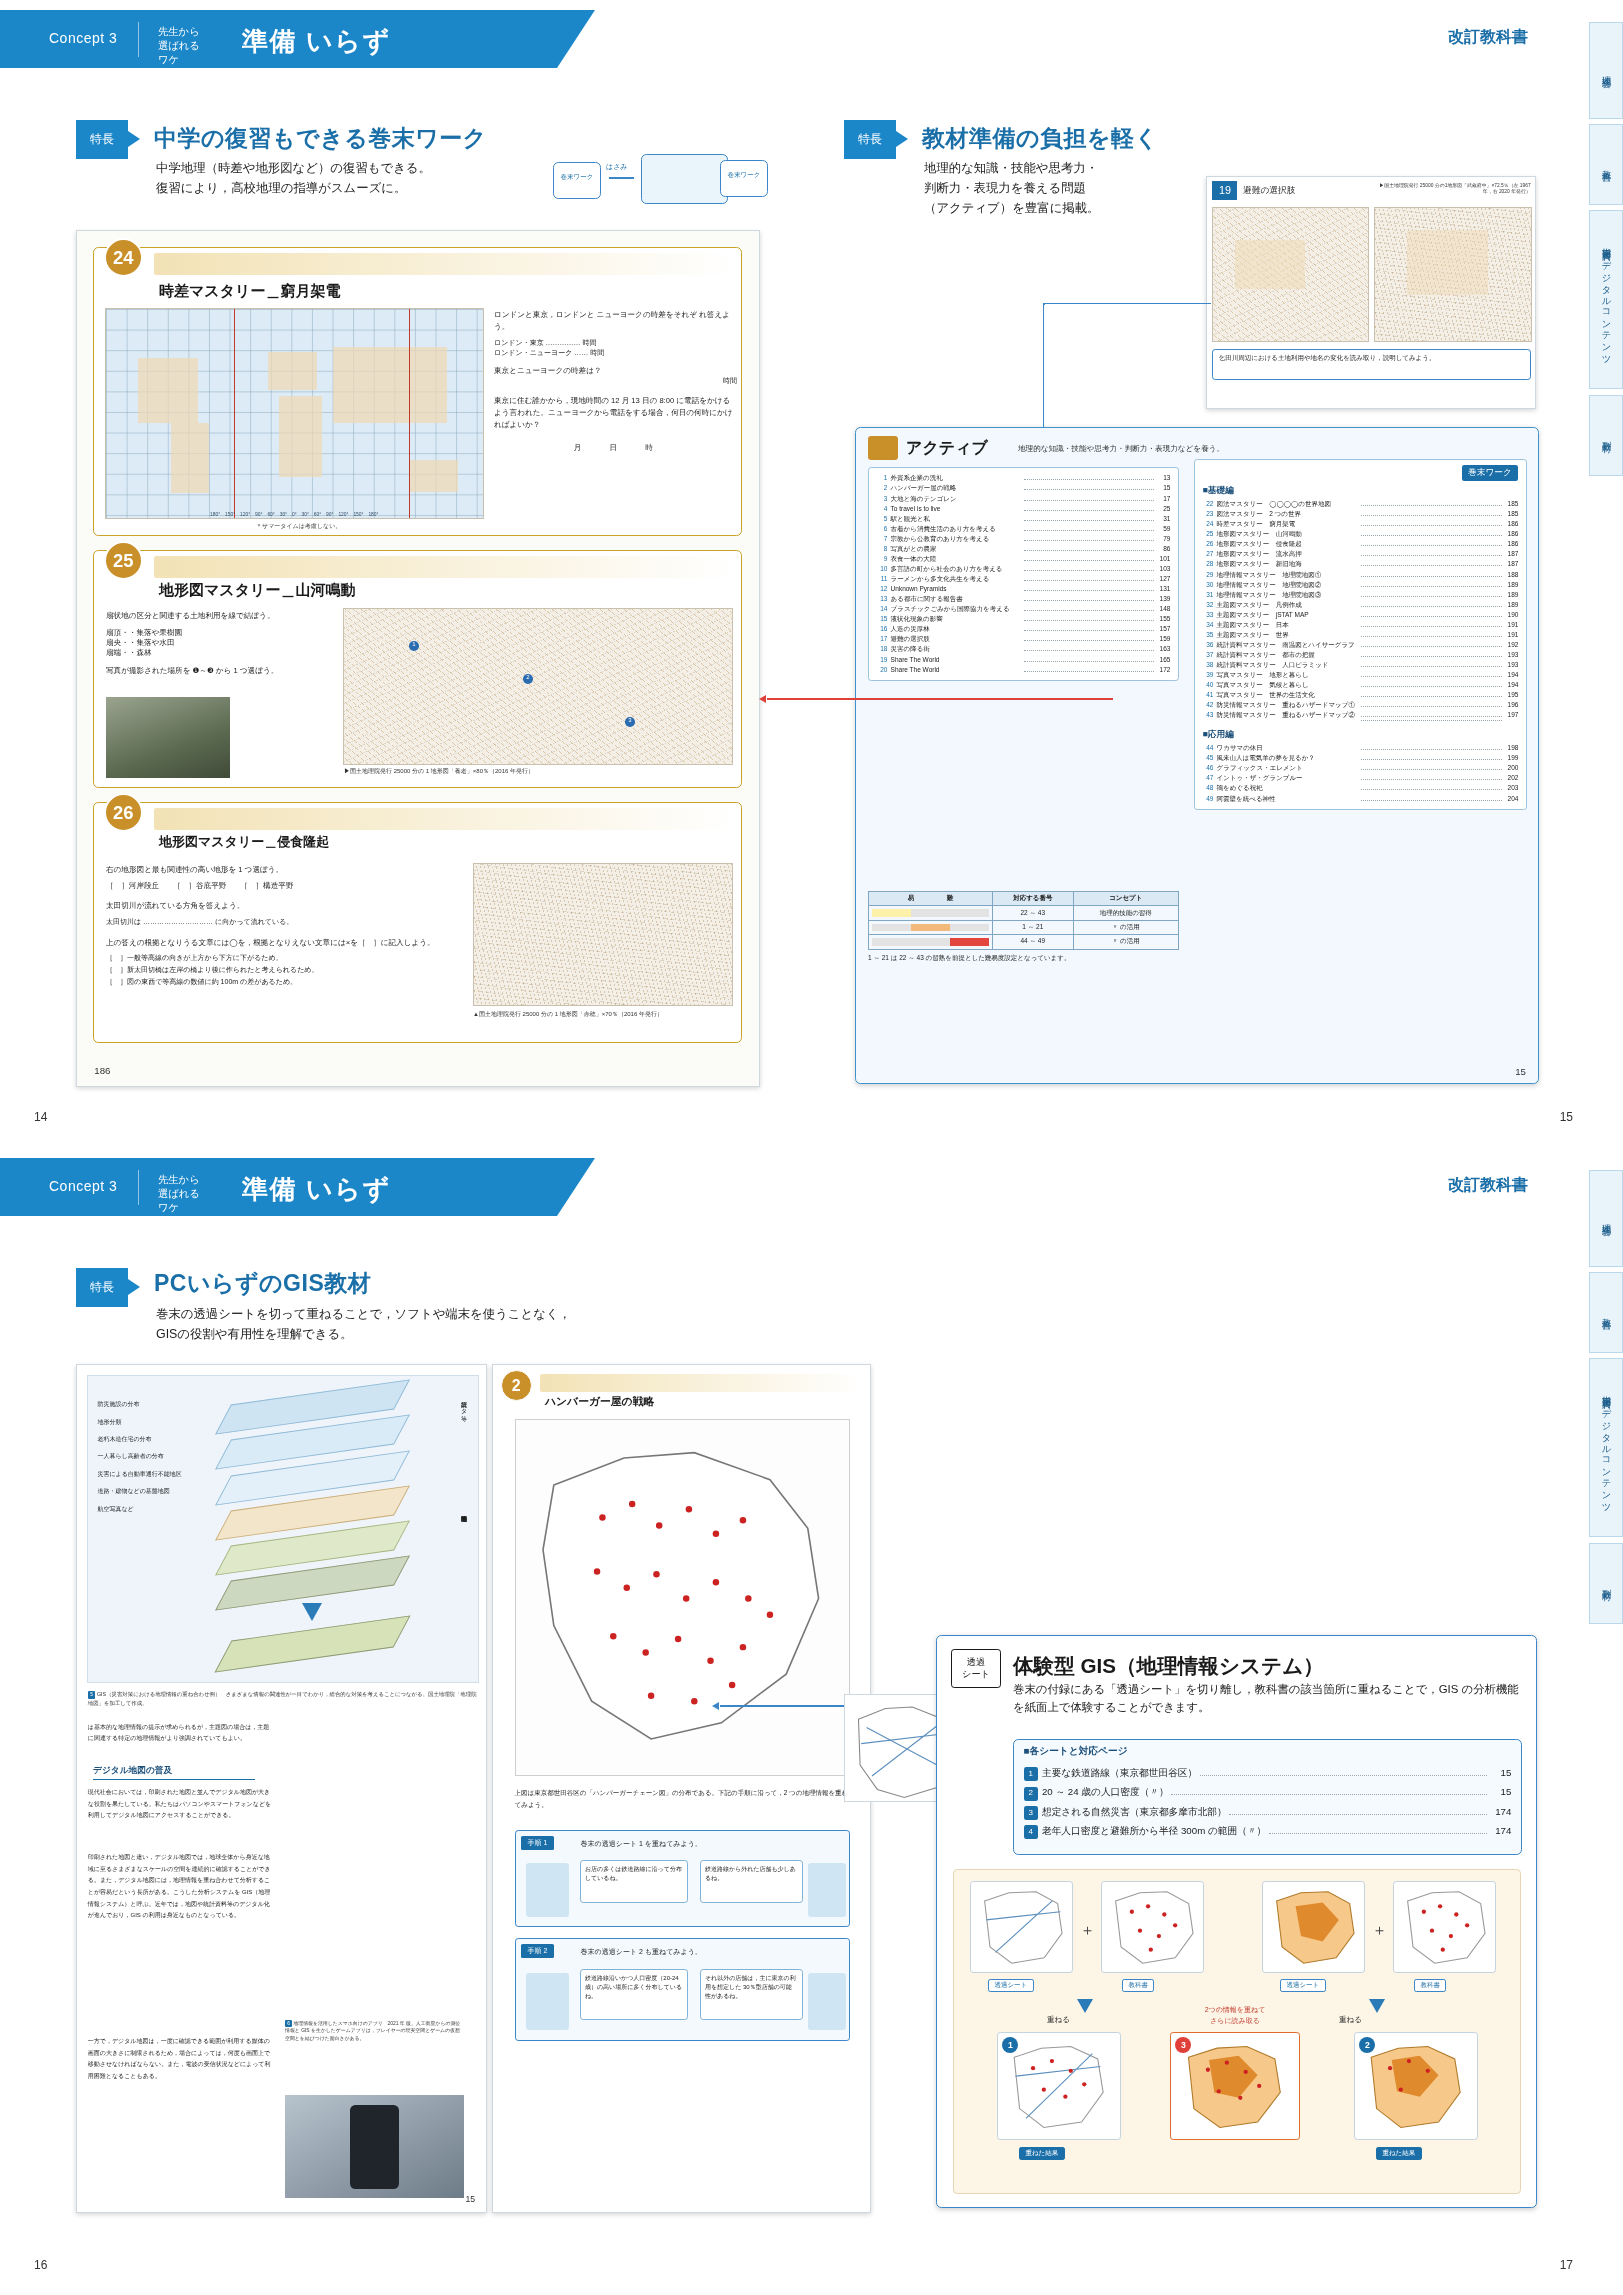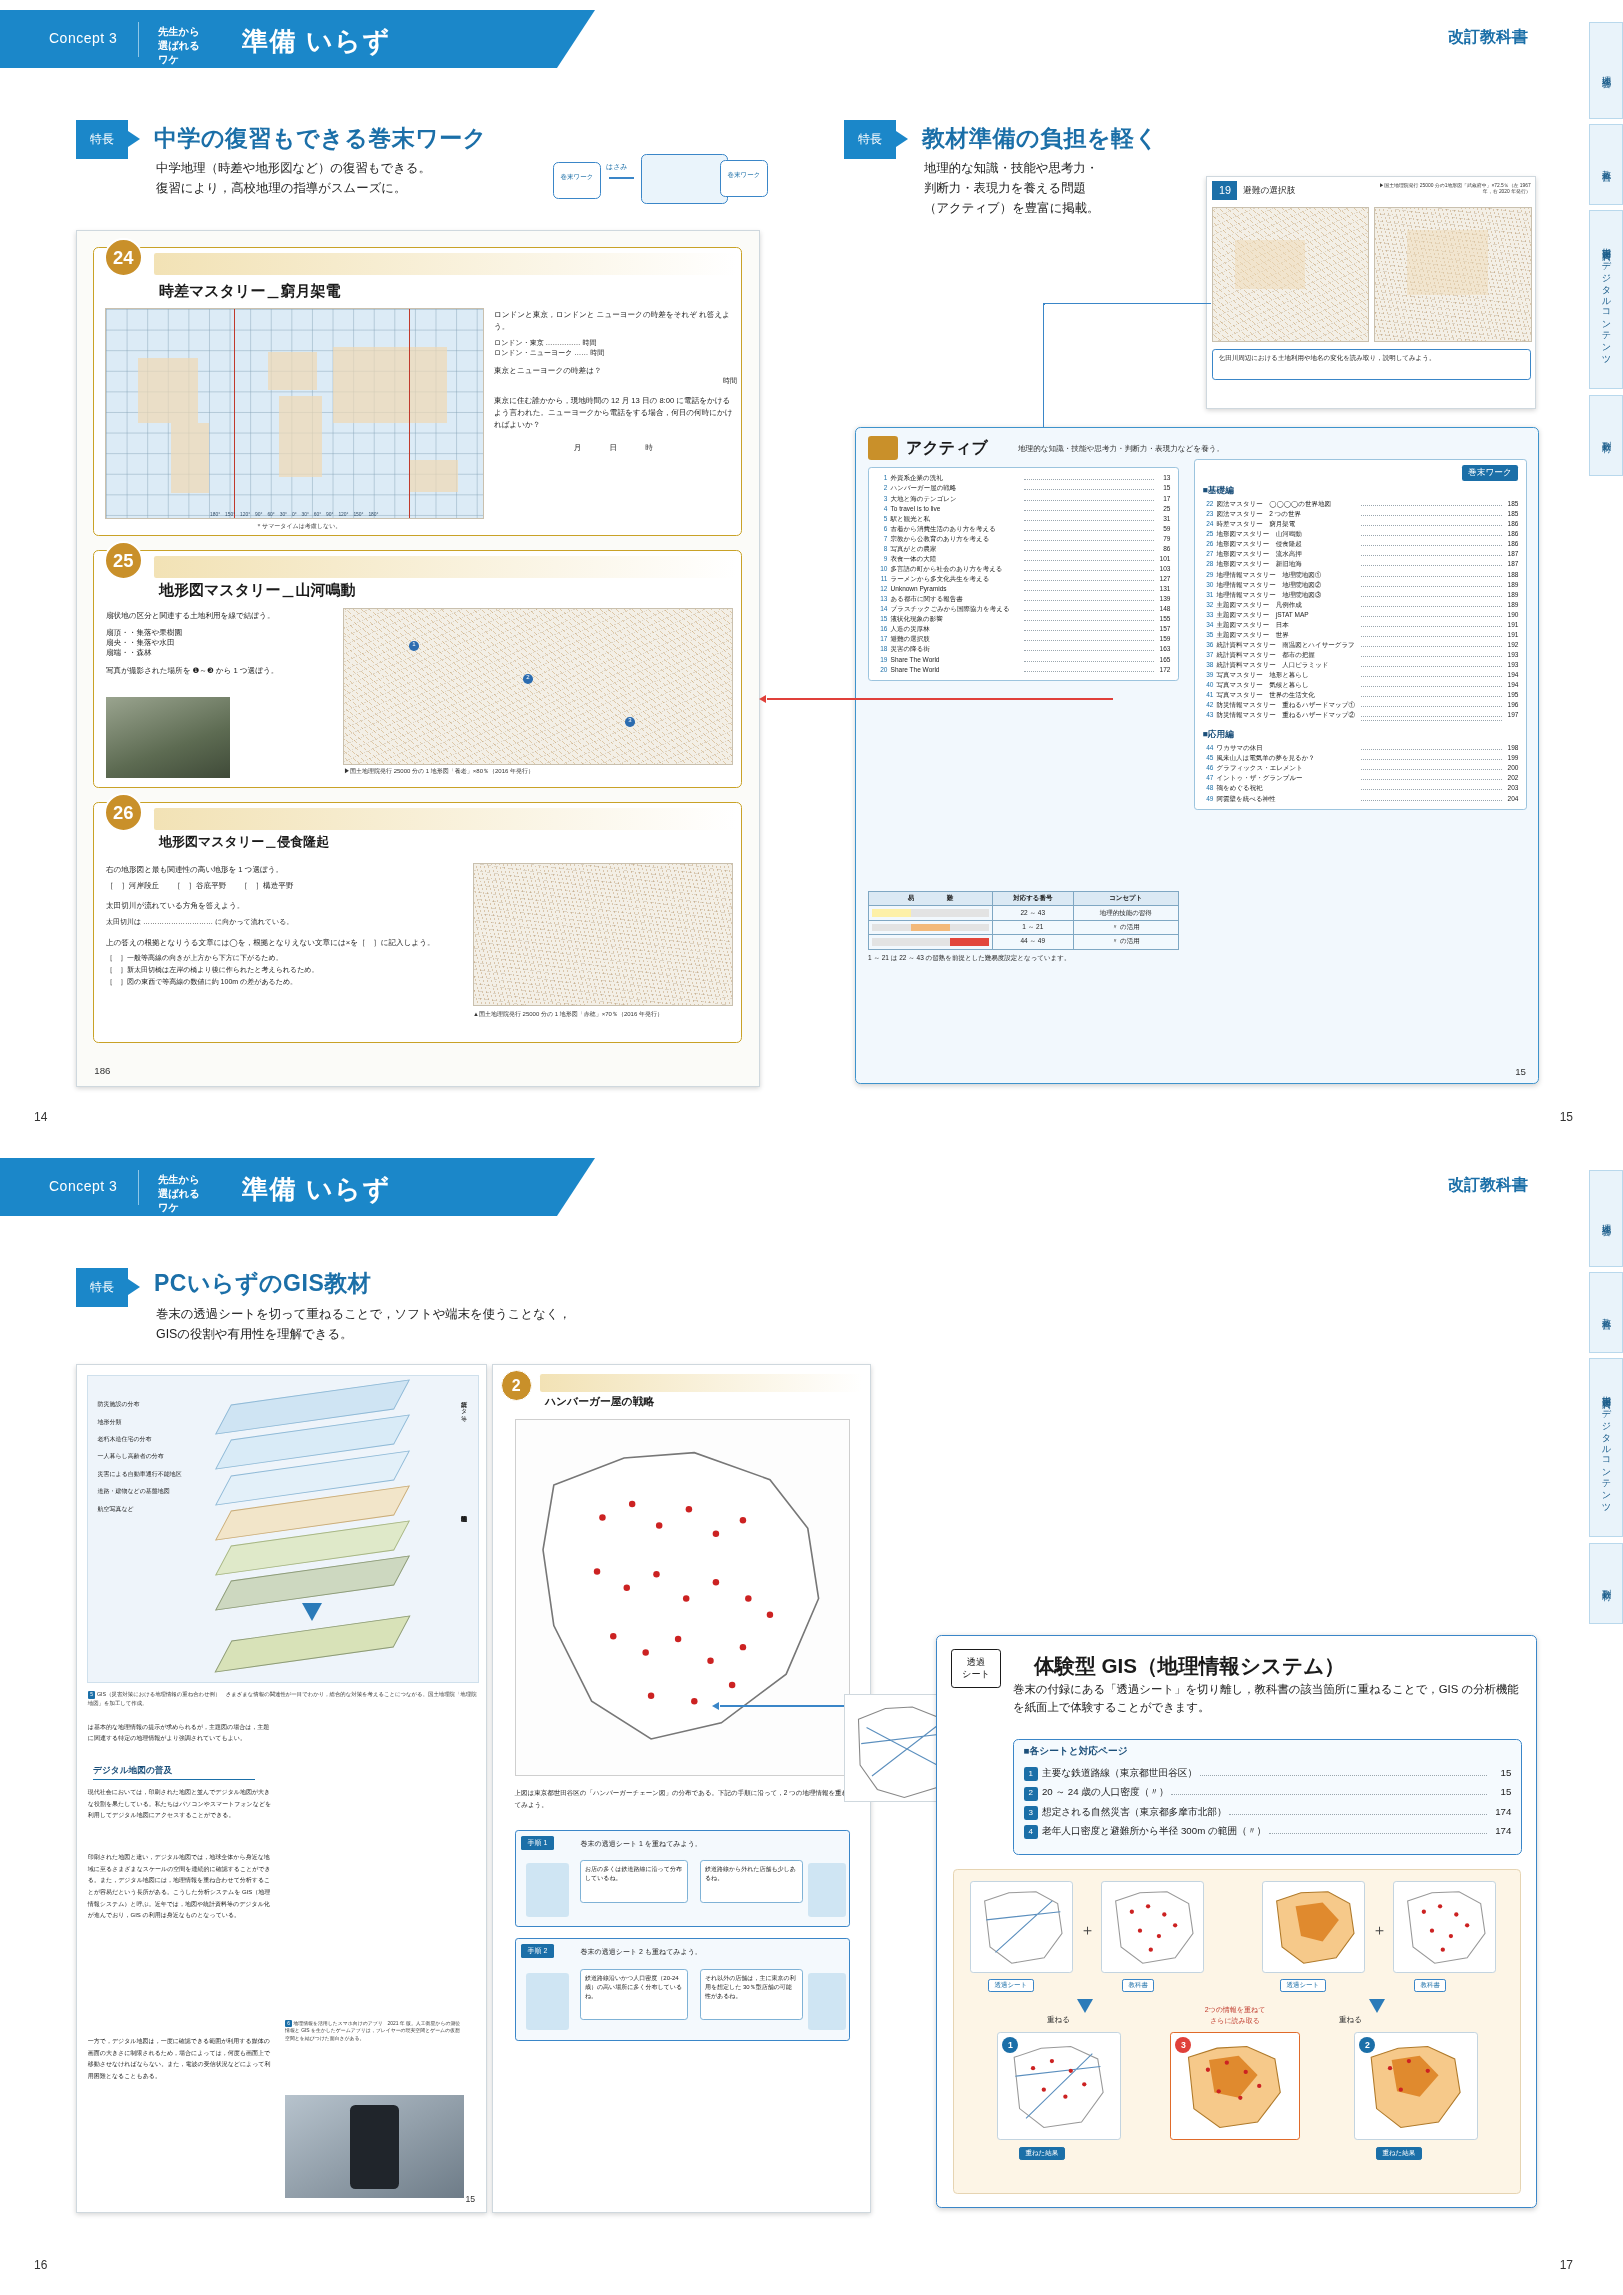--- a/index.html
+++ b/index.html
@@ -16,21 +16,21 @@
   .page1 { top:0; }
   .page2 { top:1148px; }
   .page-sep { position:absolute; left:0; top:1146px; width:1623px; height:2.2px; background:#ffffff; }
 
   
   .hdr { position:absolute; left:0; top:9.7px; width:557px; height:58px; background:#1b87c9; }
   .hdr-notch { position:absolute; left:557px; top:9.7px; width:0; height:0;
       border-top:58px solid #1b87c9; border-right:38px solid transparent; }
   .hdr-concept { position:absolute; left:49px; top:30px; font-size:14px; color:#fff; letter-spacing:0.5px; }
   .hdr-divider { position:absolute; left:138px; top:21.6px; width:1.1px; height:35px; background:#8fc7e8; }
-  .hdr-small { position:absolute; left:158px; top:25px; font-size:10.3px; color:#fff; line-height:1.35;font-weight:bold; }
+  .hdr-small { position:absolute; left:158px; top:25px; font-size:10.3px; color:#fff; line-height:1.35; }
   .hdr-big { position:absolute; left:242px; top:24px; font-size:26px; color:#fff; font-weight:bold; letter-spacing:1.6px; }
   .hdr-right { position:absolute; right:95px; top:27px; font-size:16px; color:#1b6fa8; font-weight:bold; }
 
   
   .sidetabs { position:absolute; right:0; top:21.6px; width:34px; }
   .stab { width:34px; background:#e9f3fa; border:0.5px solid #b9d8ec; color:#1a5c8a;
           writing-mode:vertical-rl; text-orientation:upright;
           font-size:9.2px; letter-spacing:1.1px; padding:9.7px 0; margin-bottom:5.4px;
           display:flex; align-items:center; justify-content:center; }
   .stab.tall { height:97px; }
@@ -797,21 +797,21 @@
       <polygon points="25,45 75,25 125,22 175,42 200,75 205,125 175,170 110,190 60,175 28,130" fill="#fff" stroke="#888" stroke-width="2"></polygon>
       <path d="M30,90 L200,70 M50,150 L180,50 M40,60 L190,140" stroke="#5b8fbe" stroke-width="2" fill="none"></path>
     </svg>
   </div>
 
   <div class="bluepanel shdw" style="left:936px; top:487px; width:601px; height:573px; background:#fff; border-color:#3a86c8;">
     <div style="position:absolute; left:14px; top:13px; width:50px; height:39px; border:1.6px solid #1a1a1a; border-radius:3.2px; display:flex; flex-direction:column; align-items:center; justify-content:center; font-size:9.2px; line-height:1.2;">
       <span>透過</span>
       <span>シート</span>
     </div>
-    <div style="position:absolute; left:76px; top:16px; font-size:20.6px; font-weight:bold;margin-left:21px;">体験型 GIS（地理情報システム）</div>
+    <div style="position:absolute; left:76px; top:16px; font-size:20.6px; font-weight:bold;">体験型 GIS（地理情報システム）</div>
     <div style="position:absolute; left:76px; top:44px; width:509px; font-size:11.4px; line-height:1.6;">巻末の付録にある「透過シート」を切り離し，教科書の該当箇所に重ねることで，GIS の分析機能を紙面上で体験することができます。</div>
 
     <div class="panel" style="left:76px; top:103px; width:509px; height:116px; border-color:#3a86c8; background:#f5fafe;">
       <div style="position:absolute; left:9.7px; top:5.4px; font-size:9.7px; color:#1b4f7a; font-weight:bold;">■各シートと対応ページ</div>
       <div style="position:absolute; left:9.7px; top:25px; right:9.7px;">
         <div class="lrow" style="font-size:9.7px;">
           <span style="width:14px; height:14px; background:#1b6fa8; color:#fff; border-radius:2.2px; display:inline-flex; align-items:center; justify-content:center; font-size:8px; margin-right:4.3px;">1</span>
           <span>主要な鉄道路線（東京都世田谷区）</span>
           <span class="dots"></span>
             <span style="width:21.6px; text-align:right;">15</span>

